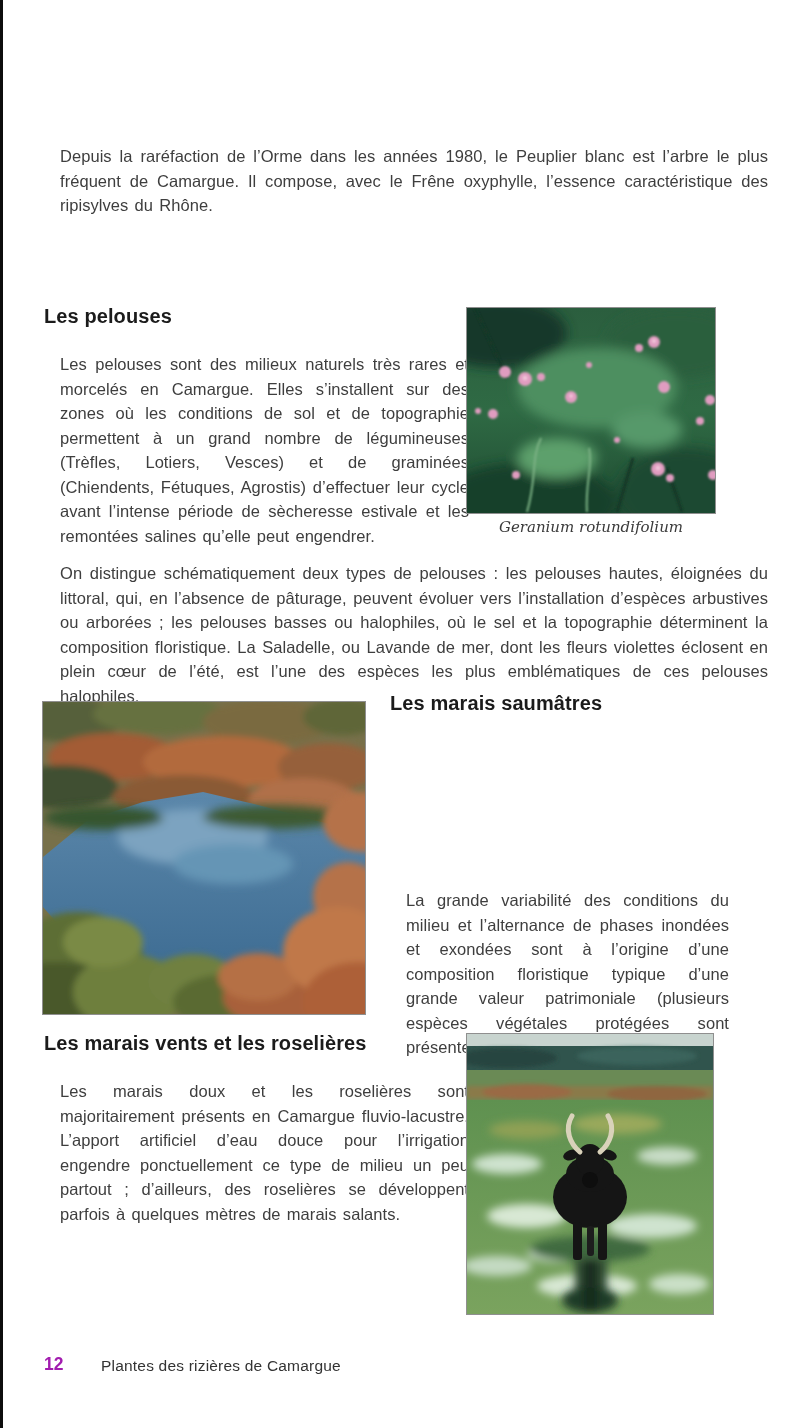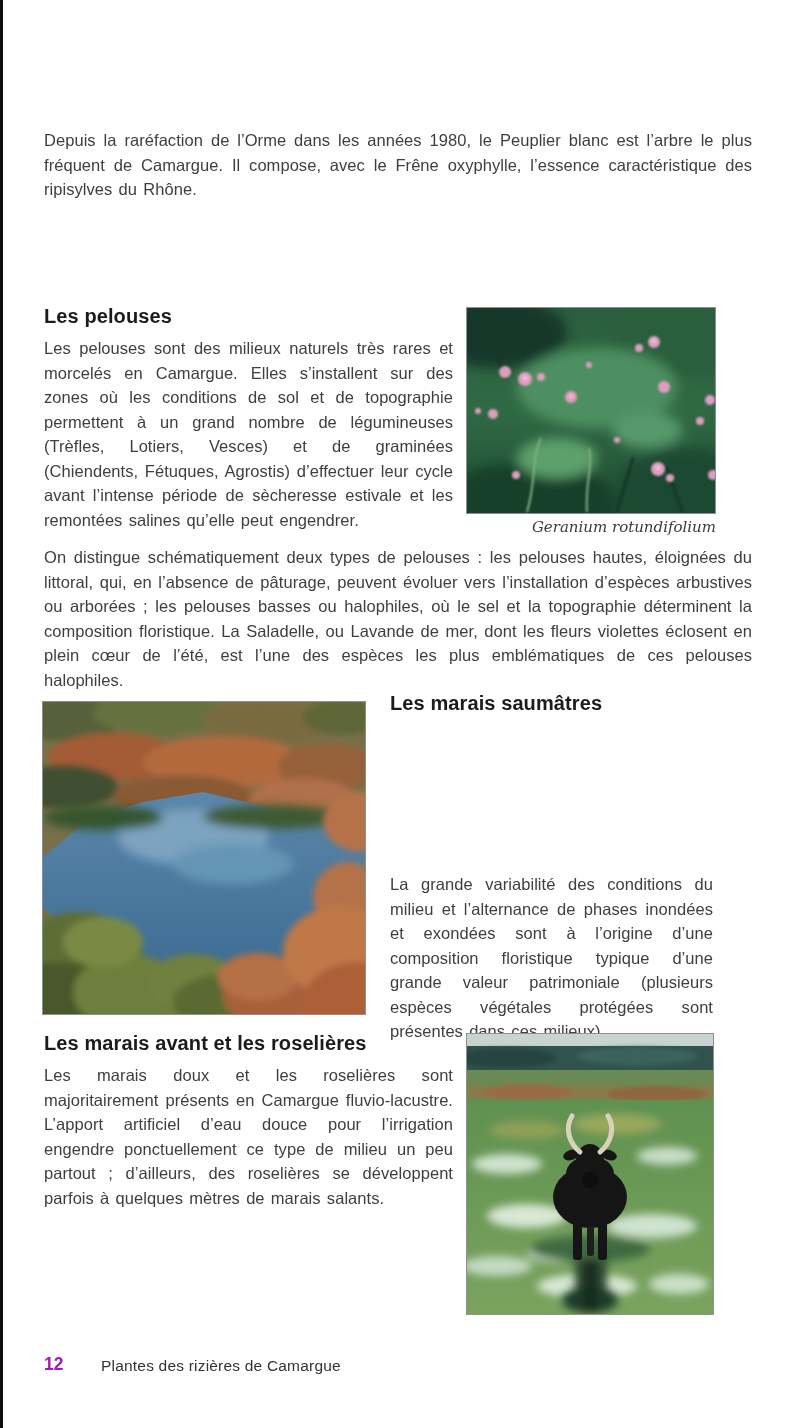--- a/index.html
+++ b/index.html
@@ -2,30 +2,30 @@
 <html lang="fr"><head>
 <meta charset="utf-8">
 <style>
   html,body { margin:0; padding:0; background:#ffffff; }
   .page {
     position:relative; width:800px; height:1428px; background:#ffffff;
     font-family:"Liberation Sans", sans-serif; overflow:hidden;
   }
   .edge-stripe { position:absolute; left:0; top:0; width:3px; height:1428px; background:#0d0d0d; }
   .para {
-    position:absolute; margin:0; text-align:justify; color:#3e3e3e;
+    position:absolute; margin:16px; text-align:justify; color:#3e3e3e;
     font-size:16.5px; line-height:24.5px; letter-spacing:0.05px; word-spacing:1.6px;
   }
   .h2 {
     position:absolute; margin:0; color:#1b1b1b; font-size:20px; font-weight:700; letter-spacing:0.1px;
   }
   .photo-frame { position:absolute; border:1px solid #8f8f8f; line-height:0; background:#244; }
   .caption {
     position:absolute; font-family:"DejaVu Serif", serif; font-style:italic;
-    font-size:15px; color:#3a3a3a; text-align:right;
+    font-size:15px; color:#3a3a3a; text-align:center;
   }
   .footer-num { position:absolute; left:44px; top:1354px; font-size:17.5px; font-weight:700; color:#a21caf; }
   .footer-title { position:absolute; left:101px; top:1357px; font-size:15.5px; font-weight:400; color:#333333; letter-spacing:0.2px; }
 
   #intro1 { left:44px; top:128px;  width:708px; }
   #intro2 { left:44px; top:201px;  width:708px; }
   #h-pelouses { left:44px; top:305px; }
   #pelouses-body { left:44px; top:336px; width:409px; }
   #fig-flowers { left:466px; top:307px; }
   #cap-flowers { left:466px; top:518px; width:250px; }
@@ -165,21 +165,21 @@
         <ellipse cx="215" cy="275" rx="40" ry="24" fill="#b57044"></ellipse>
         <ellipse cx="295" cy="250" rx="55" ry="45" fill="#c07848"></ellipse>
         <ellipse cx="315" cy="300" rx="55" ry="40" fill="#ad6038"></ellipse>
       </g>
     </svg>
   </div>
 
   <h2 class="h2" id="h-saumatres">Les marais saumâtres</h2>
   <p class="para" id="sm-para2">La grande variabilité des conditions du milieu et l’alternance de phases inondées et exondées sont à l’origine d’une composition floristique typique d’une grande valeur patrimoniale (plusieurs espèces végétales protégées sont présentes dans ces milieux).</p>
 
-  <h2 class="h2" id="h-doux">Les marais avant et les roselières</h2>
+  <h2 class="h2" id="h-doux">Les marais vents et les roselières</h2>
   <p class="para" id="md-para1">Les marais doux et les roselières sont majoritairement présents en Camargue fluvio-lacustre. L’apport artificiel d’eau douce pour l’irrigation engendre ponctuellement ce type de milieu un peu partout ; d’ailleurs, des roselières se développent parfois à quelques mètres de marais salants.</p>
 
   <div class="photo-frame" id="fig-bull">
     <svg width="246" height="280" viewBox="0 0 246 280">
       <defs>
         <linearGradient id="gg" x1="0" y1="0" x2="0" y2="1">
           <stop offset="0" stop-color="#5f9150"></stop>
             <stop offset="1" stop-color="#7aa35e"></stop>
         </linearGradient>
         <filter id="tb4" x="-40%" y="-40%" width="180%" height="180%">

